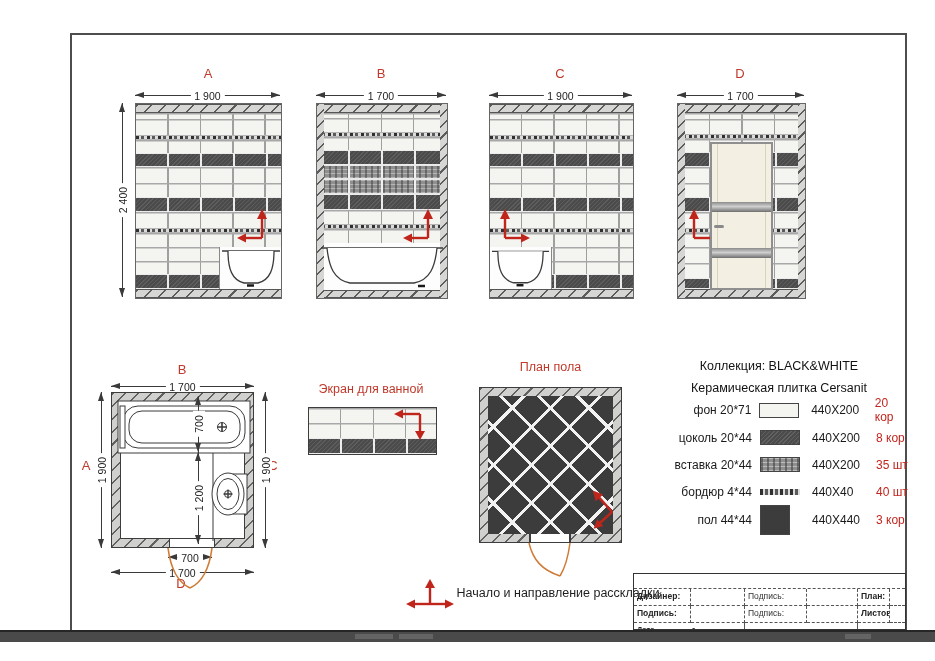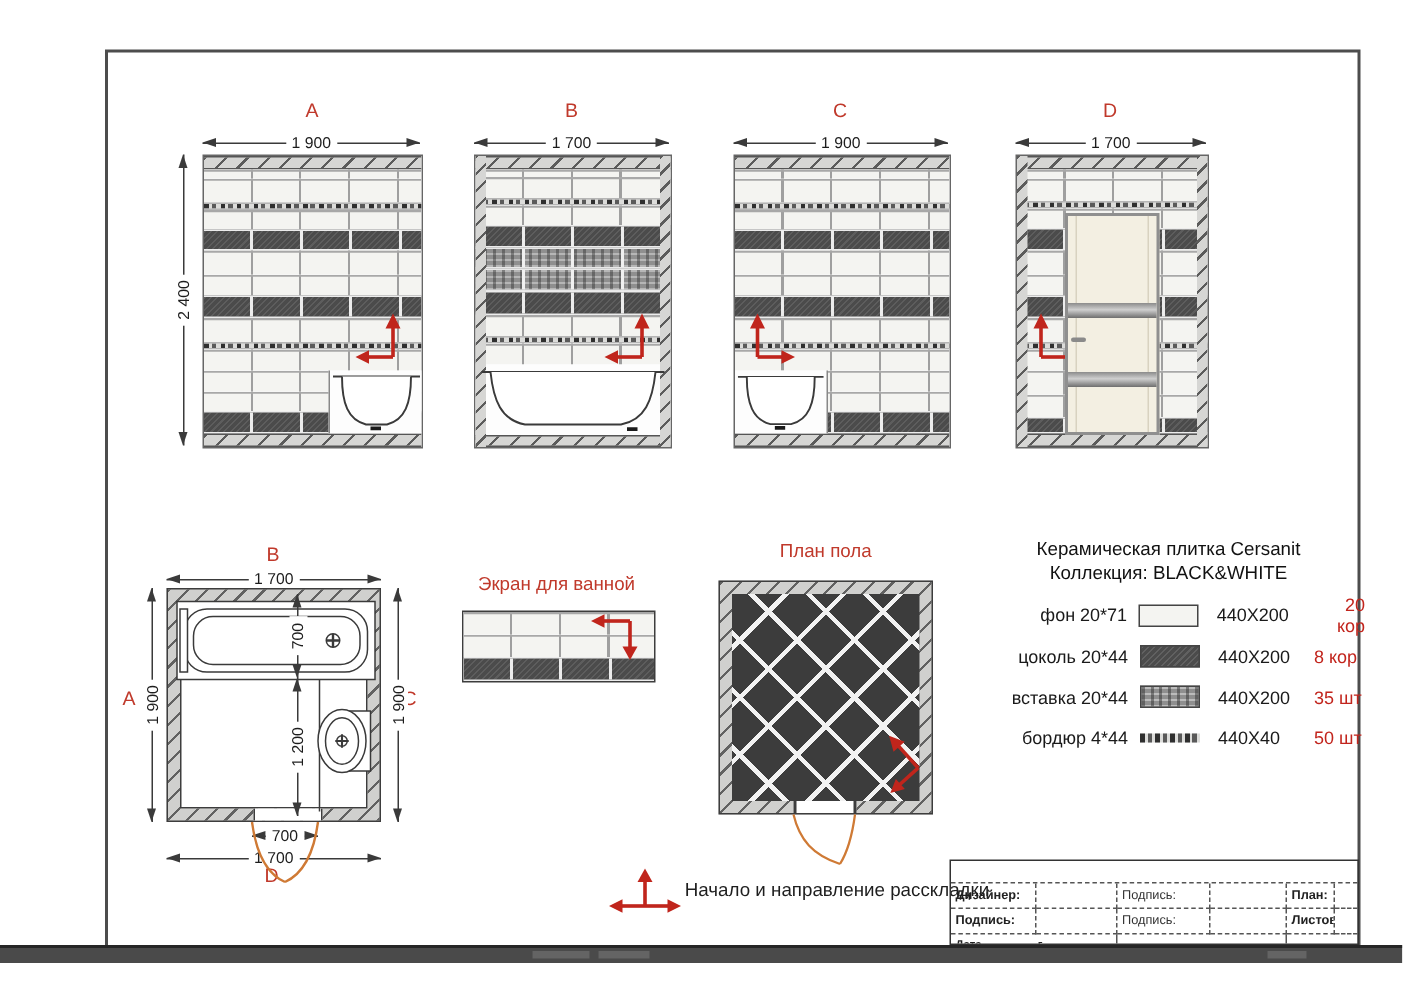--- a/index.html
+++ b/index.html
@@ -68,21 +68,21 @@
         background-image:repeating-linear-gradient(45deg,transparent 0 24px,#f2f2f2 24px 27px),
                          repeating-linear-gradient(-45deg,transparent 0 24px,#f2f2f2 24px 27px);}
 
   
   #legend{left:648px;top:358px;width:262px;}
   .leg-title{font-size:12.5px;color:#111;text-align:center;line-height:16px;}
   .leg-row{display:flex;align-items:center;min-height:27px;}
   .leg-name{width:104px;text-align:right;padding-right:8px;font-size:12px;color:#1a1a1a;white-space:nowrap;}
   .leg-swcell{width:52px;display:flex;align-items:center;}
   .leg-size{width:64px;font-size:12px;color:#1a1a1a;}
-  .leg-qty{font-size:12px;color:#c2251d;text-align:right;}
+  .leg-qty{font-size:12px;color:#c2251d;}
   .sw{display:inline-block;border:1px solid #444;box-sizing:border-box;}
   .sw-white{width:40px;height:15px;background:#f4f4f1;}
   .sw-dark{width:40px;height:15px;background:#4b4b4b;
         background-image:repeating-linear-gradient(135deg,rgba(255,255,255,.12) 0 1px,transparent 1px 3px);}
   .sw-insert{width:40px;height:15px;background-color:#8f8f8f;
         background-image:repeating-linear-gradient(90deg,rgba(40,40,40,.45) 0 2px,transparent 2px 6px),
                          repeating-linear-gradient(0deg,rgba(255,255,255,.4) 0 1px,transparent 1px 4px);}
   .sw-border{width:40px;height:6px;border:none;background-color:#dcdcda;
         background-image:repeating-linear-gradient(90deg,#2f2f2f 0 3px,transparent 3px 5px,#5a5a5a 5px 8px,transparent 8px 10px);}
   .sw-floor{width:30px;height:30px;background:#3c3c3c;}
@@ -351,22 +351,22 @@
     <rect x="10" y="30.8" width="18" height="2.4"></rect>
         <polygon points="3,32 12,27.5 12,36.5"></polygon>
       </g>
   </svg>
   <svg class="abs" style="left:520px;top:540px;" width="60" height="42" viewBox="0 0 60 42">
     <path d="M9 3 C13 20 22 30 40 36" fill="none" stroke="#cf7a35" stroke-width="1.5"></path>
     <path d="M50 3 C48 18 45 28 40 36" fill="none" stroke="#cf7a35" stroke-width="1.5"></path>
   </svg>
 
   <div id="legend" class="abs">
+    <div class="leg-title" style="margin-bottom:6px;">Коллекция: BLACK&amp;WHITE</div>
     <div class="leg-title">Керамическая плитка Cersanit</div>
-    <div class="leg-title" style="margin-bottom:6px;">Коллекция: BLACK&amp;WHITE</div>
     <div id="legend-rows">
         <div class="leg-row">
           <span class="leg-name">фон 20*71</span>
           <span class="leg-swcell">
             <span class="sw sw-white"></span>
           </span>
           <span class="leg-size">440X200</span>
           <span class="leg-qty">20 кор</span>
         </div>
         <div class="leg-row">
@@ -384,21 +384,29 @@
           </span>
           <span class="leg-size">440X200</span>
           <span class="leg-qty">35 шт</span>
         </div>
         <div class="leg-row">
           <span class="leg-name">бордюр 4*44</span>
           <span class="leg-swcell">
             <span class="sw sw-border"></span>
           </span>
           <span class="leg-size">440X40</span>
-          <span class="leg-qty">50 шт</span>
+          <span class="leg-qty">40 шт</span>
+        </div>
+        <div class="leg-row">
+          <span class="leg-name">пол 44*44</span>
+          <span class="leg-swcell">
+            <span class="sw sw-floor"></span>
+          </span>
+          <span class="leg-size">440X440</span>
+          <span class="leg-qty">3 кор</span>
         </div>
       </div>
   </div>
 
   <svg class="abs" style="left:404px;top:578px;" width="52" height="34" viewBox="0 0 52 34">
     <g fill="#c0251c">
         <rect x="24.8" y="8" width="2.4" height="18"></rect>
         <polygon points="26,1 21,10 31,10"></polygon>
     <rect x="10" y="24.8" width="32" height="2.4"></rect>
         <polygon points="2,26 11,21.5 11,30.5"></polygon>

